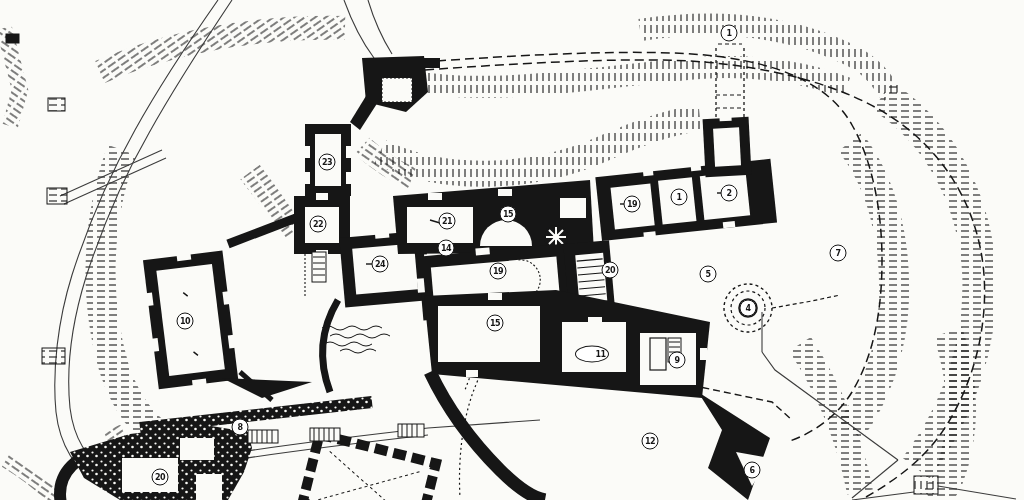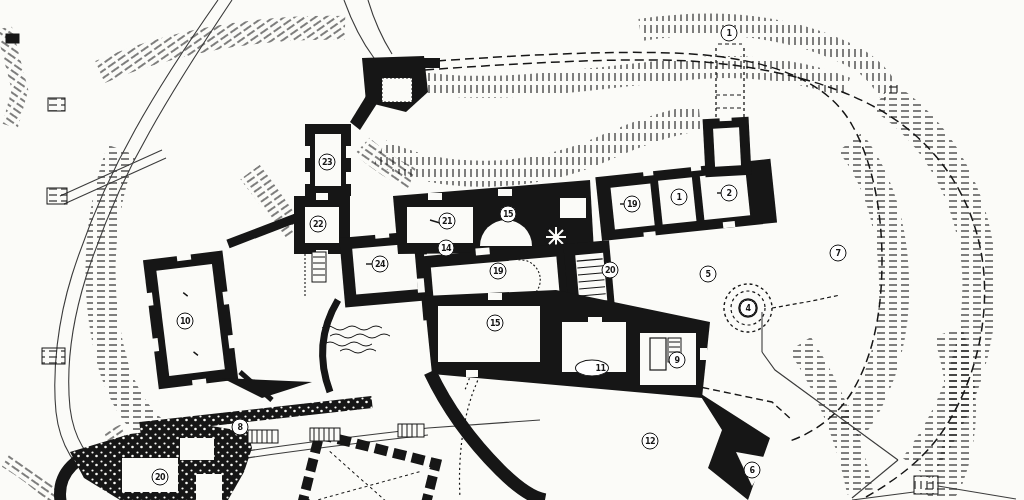--- a/index.html
+++ b/index.html
@@ -317,21 +317,21 @@
       </div>
       <div class="marker" style="left: 748px; top: 308px;">
         <span>4</span>
       </div>
       <div class="marker" style="left: 838px; top: 253px;">
         <span>7</span>
       </div>
       <div class="marker" style="left: 495px; top: 323px;">
         <span>15</span>
       </div>
-      <div class="marker" style="left: 592px; top: 368px; padding-left: 17px;">
+      <div class="marker" style="left: 592px; top: 354px; padding-left: 17px;">
         <span>11</span>
       </div>
       <div class="marker" style="left: 677px; top: 360px;">
         <span>9</span>
       </div>
       <div class="marker" style="left: 650px; top: 441px;">
         <span>12</span>
       </div>
       <div class="marker" style="left: 752px; top: 470px;">
         <span>6</span>

